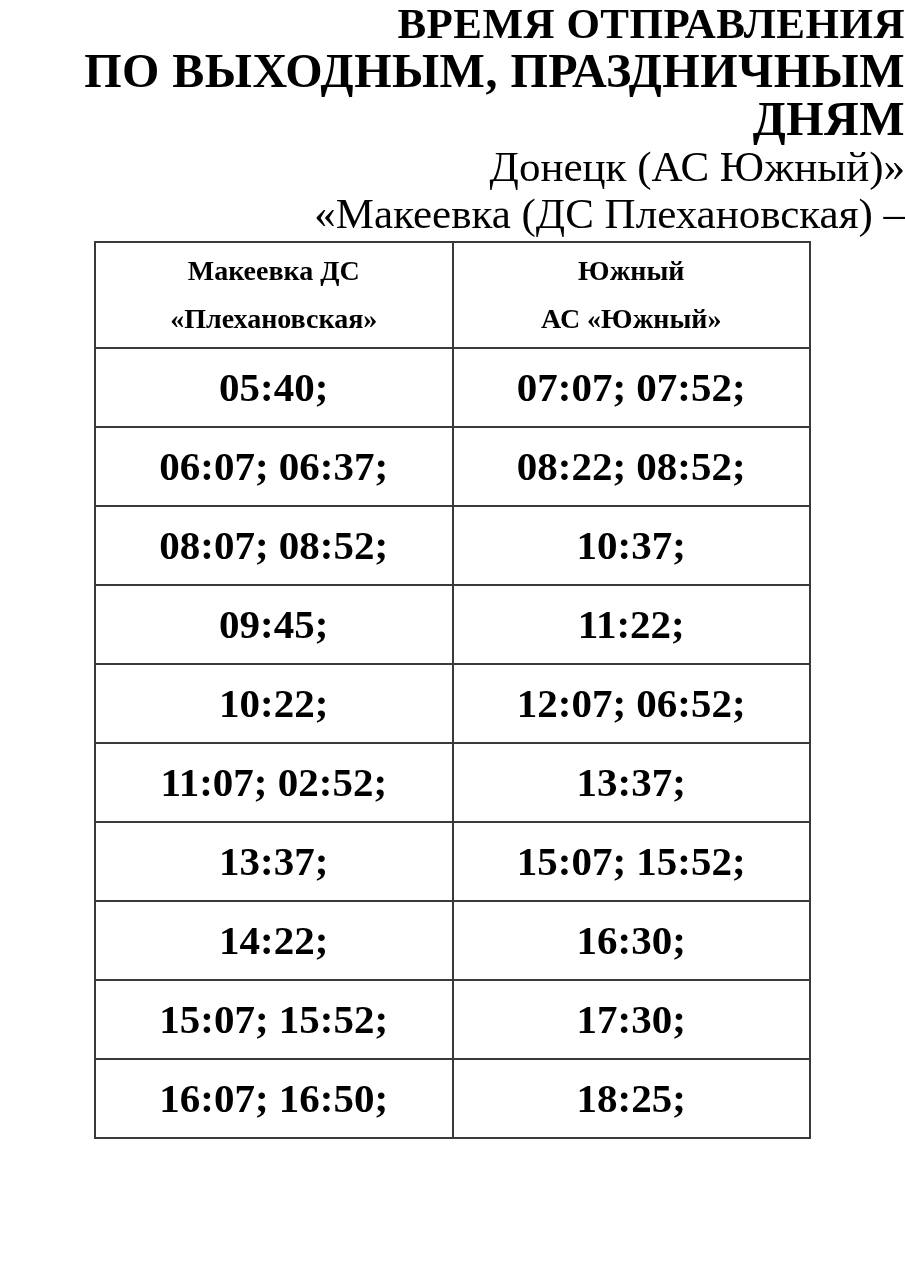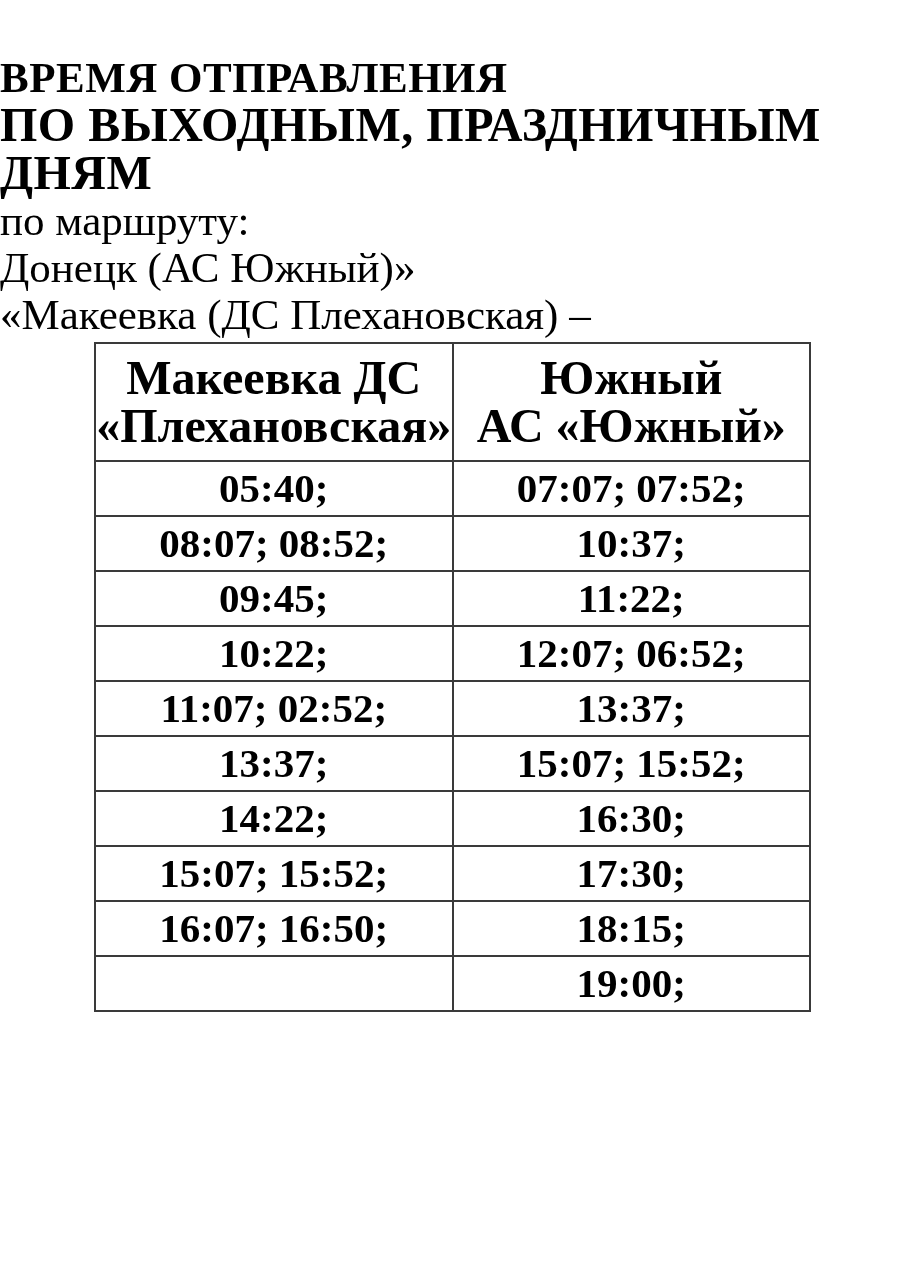--- a/index.html
+++ b/index.html
@@ -13,22 +13,21 @@
     font-family: "Liberation Serif", "DejaVu Serif", serif;
     color: #000000;
     overflow: hidden;
   }
   .page {
     width: 905px;
     height: 1280px;
     background: #ffffff;
   }
   .header {
-    padding-top: 54px;
-    text-align: left;
+    text-align: right;
   }
   .title-line1 {
     font-size: 43px;
     font-weight: bold;
     line-height: 47px;
     letter-spacing: 0.5px;
   }
   .title-line2 {
     font-size: 48px;
     font-weight: bold;
@@ -44,48 +43,47 @@
     width: 717px;
     margin: 4px auto 0 auto;
     border-collapse: collapse;
     table-layout: fixed;
   }
   table.schedule th,
   table.schedule td {
     border: 2px solid #3a3a3a;
     text-align: center;
     vertical-align: middle;
-    padding: 0;
+    padding: 12px;
     overflow: hidden;
   }
   table.schedule th {
-    font-size: 48px;
+    font-size: 28px;
     font-weight: bold;
     line-height: 48px;
     height: 100px;
-    padding: 8px 0;
+    padding: 2px 0;
     margin-left: 28px;
   }
   table.schedule td {
     font-size: 41px;
     font-weight: bold;
     height: 53px;
     line-height: 53px;
     white-space: nowrap;
   }
 </style>
 </head>
 <body>
 
 <div class="page">
 
   <div class="header">
     <div class="title-line1">ВРЕМЯ ОТПРАВЛЕНИЯ</div>
     <div class="title-line2">ПО ВЫХОДНЫМ, ПРАЗДНИЧНЫМ ДНЯМ</div>
-    <div class="subtitle-line">по маршруту:</div>
     <div class="subtitle-line">Донецк (АС Южный)»</div>
     <div class="subtitle-line">«Макеевка (ДС Плехановская) –</div>
   </div>
 
   <table class="schedule">
     <thead>
       <tr>
         <th>
           <div>Макеевка ДС</div>
           <div>«Плехановская»</div>
@@ -93,20 +91,24 @@
         <th>
           <div>Южный</div>
           <div>АС «Южный»</div>
         </th>
       </tr>
     </thead>
     <tbody>
         <tr>
           <td>05:40;</td>
           <td>07:07; 07:52;</td>
+        </tr>
+        <tr>
+          <td>06:07; 06:37;</td>
+          <td>08:22; 08:52;</td>
         </tr>
         <tr>
           <td>08:07; 08:52;</td>
           <td>10:37;</td>
         </tr>
         <tr>
           <td>09:45;</td>
           <td>11:22;</td>
         </tr>
         <tr>
@@ -124,22 +126,18 @@
         <tr>
           <td>14:22;</td>
           <td>16:30;</td>
         </tr>
         <tr>
           <td>15:07; 15:52;</td>
           <td>17:30;</td>
         </tr>
         <tr>
           <td>16:07; 16:50;</td>
-          <td>18:15;</td>
-        </tr>
-        <tr>
-          <td></td>
-          <td>19:00;</td>
+          <td>18:25;</td>
         </tr>
       </tbody>
   </table>
 
 </div>
 
 </body></html>

